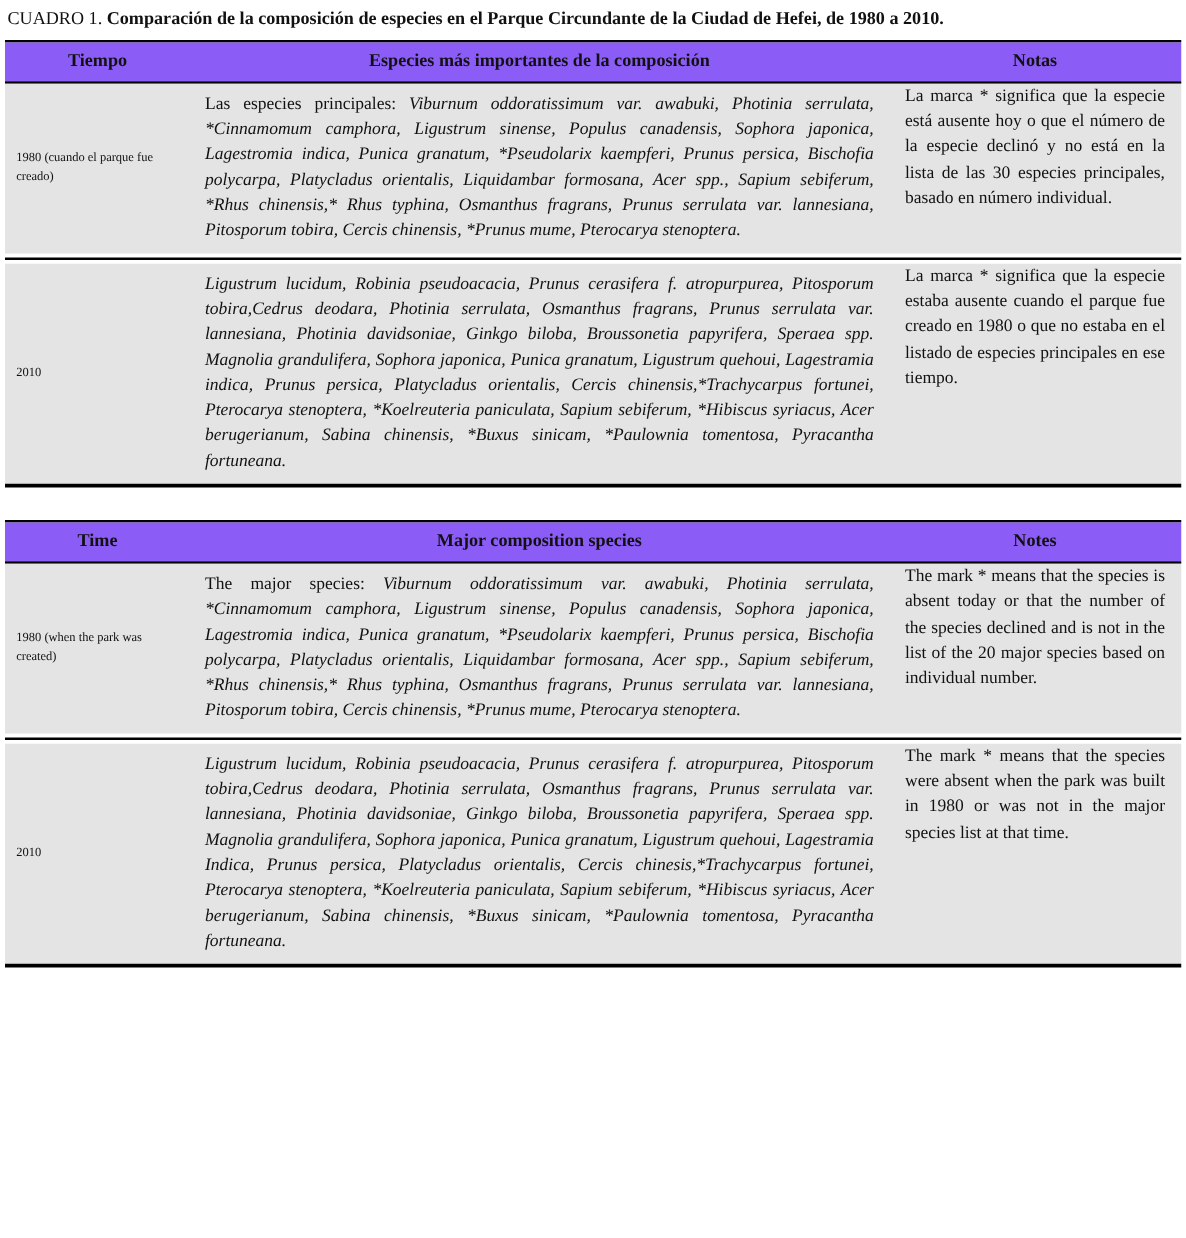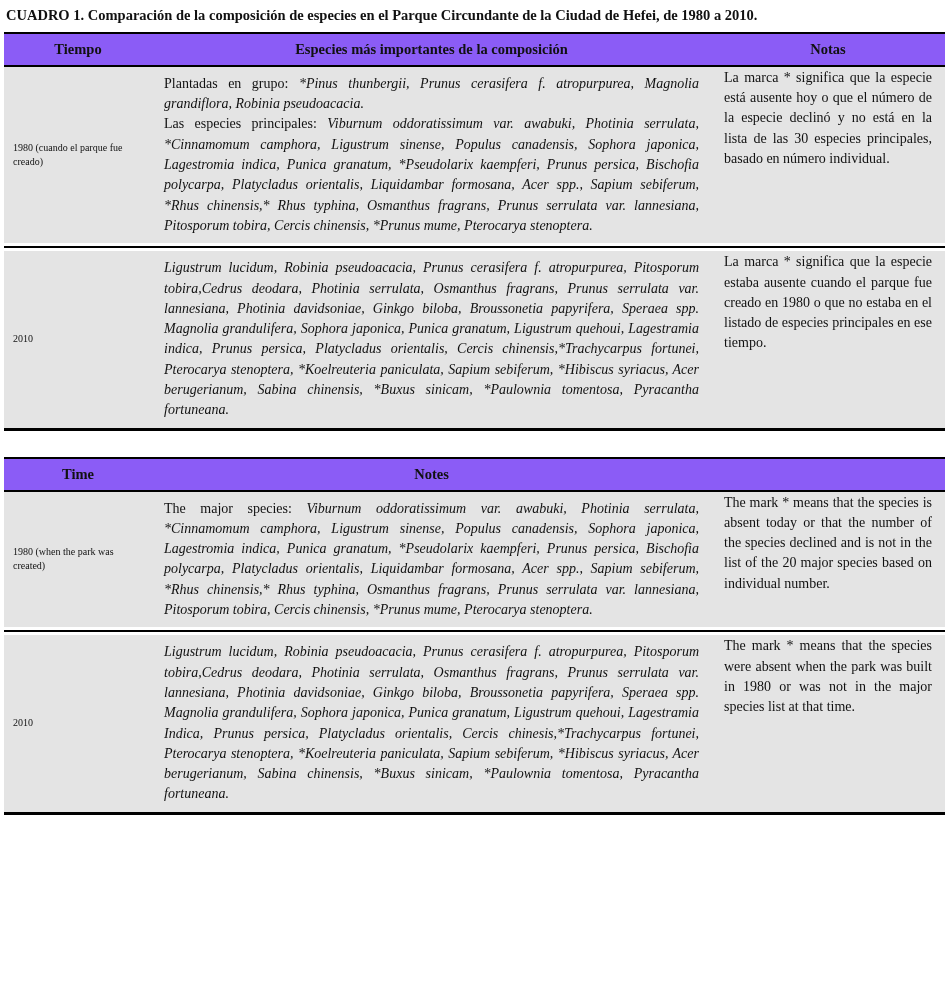--- a/index.html
+++ b/index.html
@@ -16,21 +16,21 @@
   }
   .table-block { width: 100%; }
   .table-block.second { margin-top: 26px; }
 
   .caption {
     font-size: 14.5px;
     font-weight: bold;
     margin: 0 0 7px 2px;
     line-height: 1.3;
   }
-  .caption .caption-label { font-weight: bold; margin-top: 12px; }
+  .caption .caption-label { font-weight: normal; margin-top: 12px; }
 
   .hrule { background: #000000; width: 100%; }
   .hrule.top { height: 2px; }
   .hrule.mid { height: 2px; }
   .hrule.bottom { height: 3px; }
 
   .grid-row {
     display: grid;
     grid-template-columns: 148px 1fr 234px;
   }
@@ -100,21 +100,20 @@
       <div class="cell">Notas</div>
     </div>
 
     <div class="hrule mid"></div>
 
     <div class="grid-row body-row">
       <div class="cell time">
         <p>1980 (cuando el parque fue creado)</p>
       </div>
       <div class="cell species">
-        <p><span class="lead">Plantadas en grupo: </span><span class="sci">*Pinus thunbergii, Prunus cerasifera f. atropurpurea, Magnolia grandiflora, Robinia pseudoacacia.</span></p>
         <p><span class="lead">Las especies principales: </span><span class="sci">Viburnum oddoratissimum var. awabuki, Photinia serrulata, *Cinnamomum camphora, Ligustrum sinense, Populus canadensis, Sophora japonica, Lagestromia indica, Punica granatum, *Pseudolarix kaempferi, Prunus persica, Bischofia polycarpa, Platycladus orientalis, Liquidambar formosana, Acer spp., Sapium sebiferum, *Rhus chinensis,* Rhus typhina, Osmanthus fragrans, Prunus serrulata var. lannesiana, Pitosporum tobira, Cercis chinensis, *Prunus mume, Pterocarya stenoptera.</span></p>
       </div>
       <div class="cell notes">
         <p>La marca * significa que la especie está ausente hoy o que el número de la especie declinó y no está en la lista de las 30 especies principales, basado en número individual.</p>
       </div>
     </div>
 
     <div class="row-sep">
         <div class="hrule mid"></div>
       </div>
@@ -135,20 +134,21 @@
   </div>
 </section>
 
 <section class="table-block second">
 
   <div class="tbl">
     <div class="hrule top"></div>
 
     <div class="grid-row header-row">
       <div class="cell">Time</div>
+      <div class="cell">Major composition species</div>
       <div class="cell">Notes</div>
     </div>
 
     <div class="hrule mid"></div>
 
     <div class="grid-row body-row">
       <div class="cell time">
         <p>1980 (when the park was created)</p>
       </div>
       <div class="cell species">

